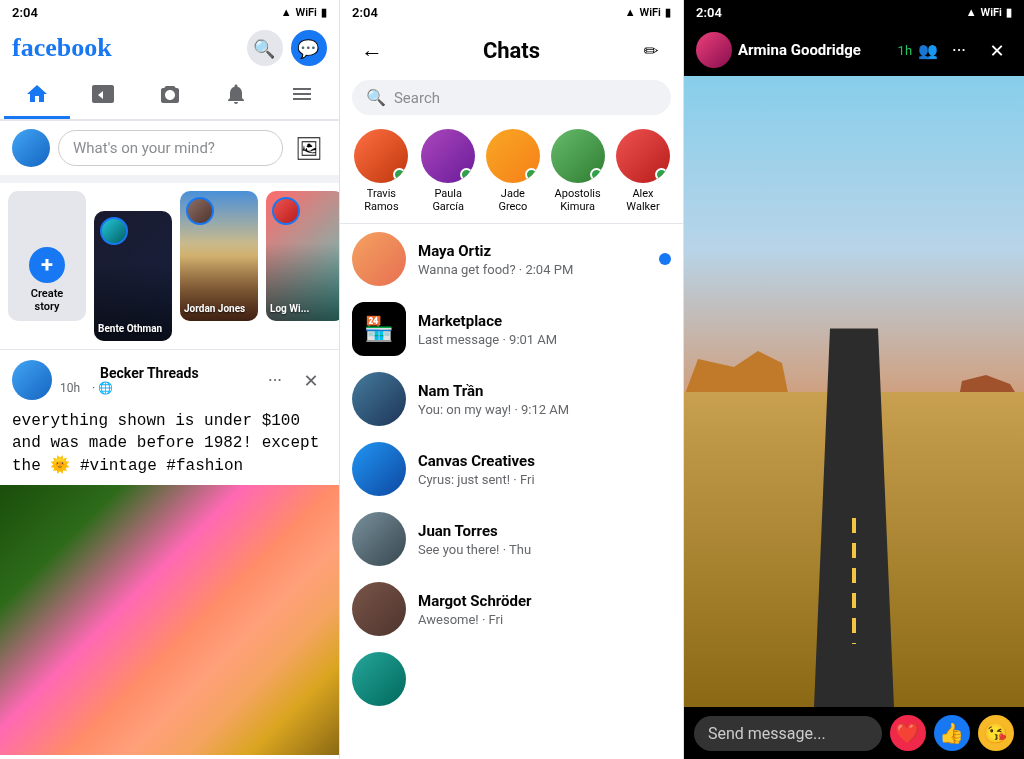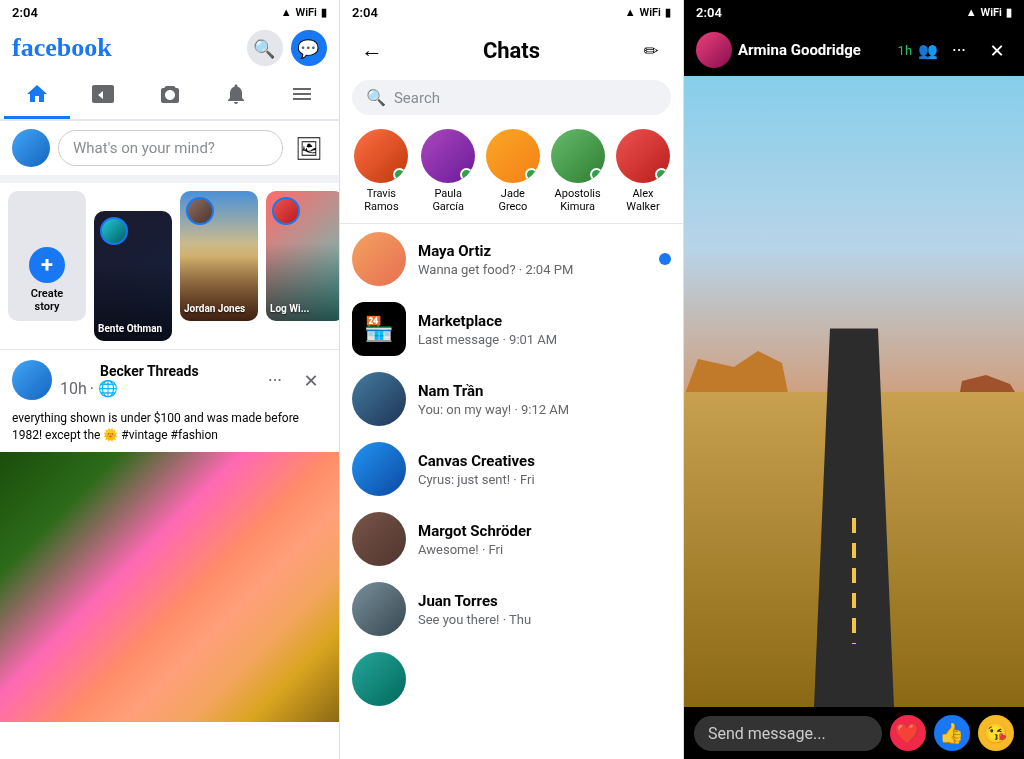--- a/index.html
+++ b/index.html
@@ -208,21 +208,21 @@
 
     .post-avatar {
       width: 40px;
       height: 40px;
       border-radius: 50%;
       background: #ccc;
       overflow: hidden;
     }
 
     .post-username { font-size: 14px; font-weight: 700; color: #050505; margin-left: 40px; }
-    .post-meta { font-size: 16px; color: #65676b; display: flex; align-items: flex-start; gap: 3px; }
+    .post-meta { font-size: 12px; color: #65676b; display: flex; align-items: flex-start; gap: 12px; }
 
     .post-options { display: flex; gap: 4px; align-items: center; }
 
     .dots-btn {
       width: 32px;
       height: 32px;
       border-radius: 50%;
       background: transparent;
       display: flex;
       align-items: center;
@@ -239,23 +239,24 @@
       display: flex;
       align-items: center;
       justify-content: center;
       cursor: pointer;
       font-size: 18px;
       color: #65676b;
     }
 
     .post-content {
       padding: 0 12px 8px;
-      font-size: 12px;
+      font-size: 16px;
       color: #050505;
       line-height: 1.4;
+      font-family: Liberation Mono, monospace;
     }
 
     .post-image {
       width: 100%;
       height: 270px;
       background: linear-gradient(135deg, #2d5a1b 0%, #4a7c32 30%, #ff6b9d 60%, #f4a261 80%, #e76f51 100%);
       display: flex;
       align-items: center;
       justify-content: center;
       overflow: hidden;
@@ -829,32 +830,32 @@
 
     <div class="chat-item">
       <div class="chat-avatar av-canvas"></div>
       <div class="chat-info">
         <div class="chat-name">Canvas Creatives</div>
         <div class="chat-preview">Cyrus: just sent! · Fri</div>
       </div>
     </div>
 
     <div class="chat-item">
+      <div class="chat-avatar av-juan"></div>
+      <div class="chat-info">
+        <div class="chat-name">Juan Torres</div>
+        <div class="chat-preview">See you there! · Thu</div>
+      </div>
+    </div>
+
+    <div class="chat-item">
       <div class="chat-avatar av-margot"></div>
       <div class="chat-info">
         <div class="chat-name">Margot Schröder</div>
         <div class="chat-preview">Awesome! · Fri</div>
-      </div>
-    </div>
-
-    <div class="chat-item">
-      <div class="chat-avatar av-juan"></div>
-      <div class="chat-info">
-        <div class="chat-name">Juan Torres</div>
-        <div class="chat-preview">See you there! · Thu</div>
       </div>
     </div>
 
     <div class="chat-item">
       <div class="chat-avatar av-cameron"></div>
     </div>
   </div>
 </div>
 
 <div class="panel-chat">

